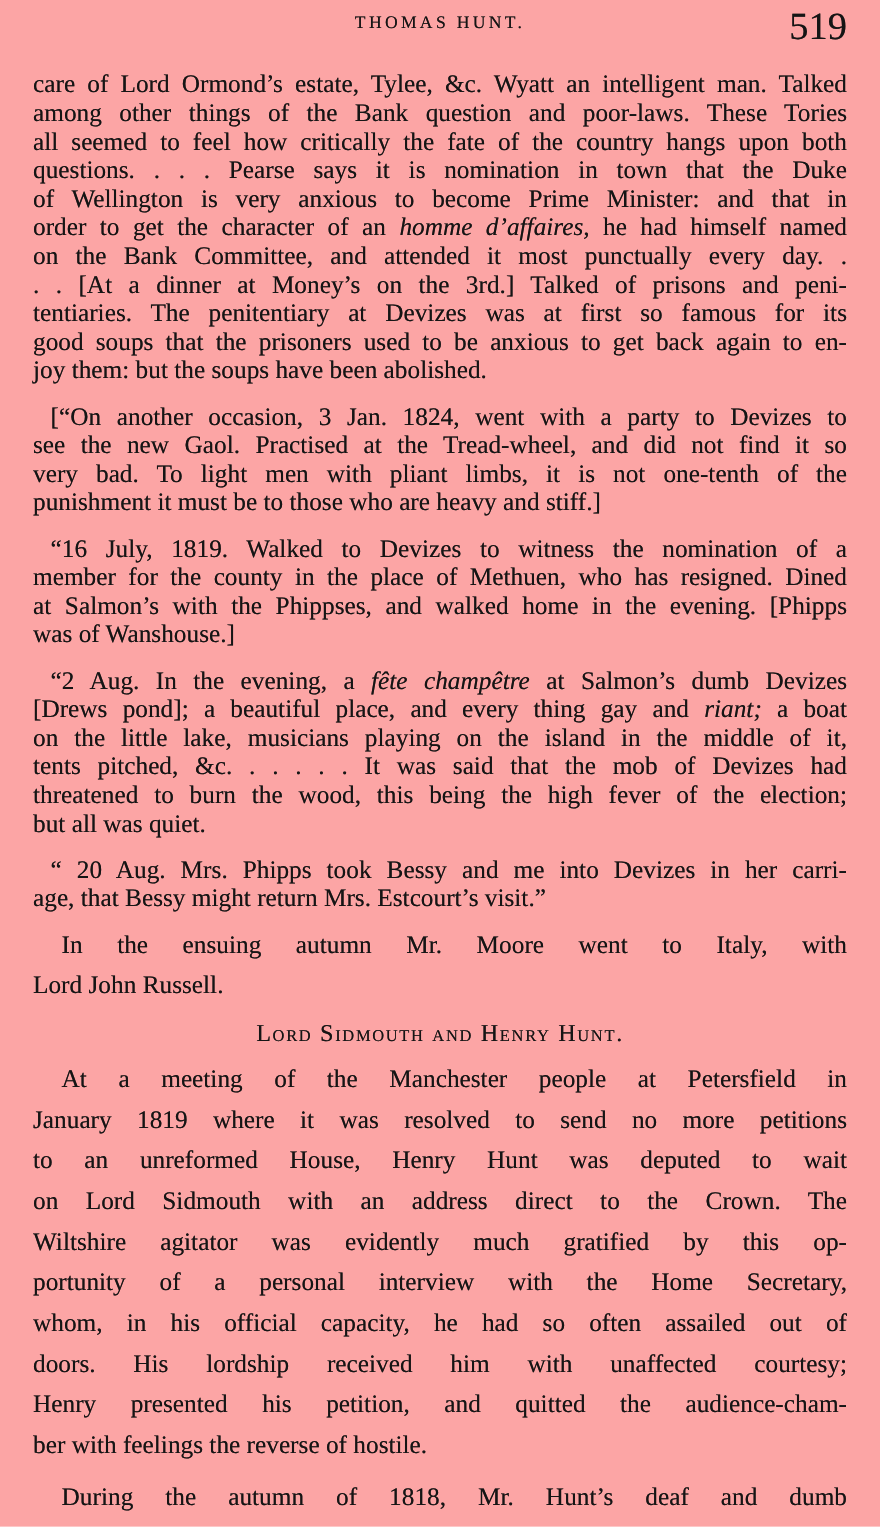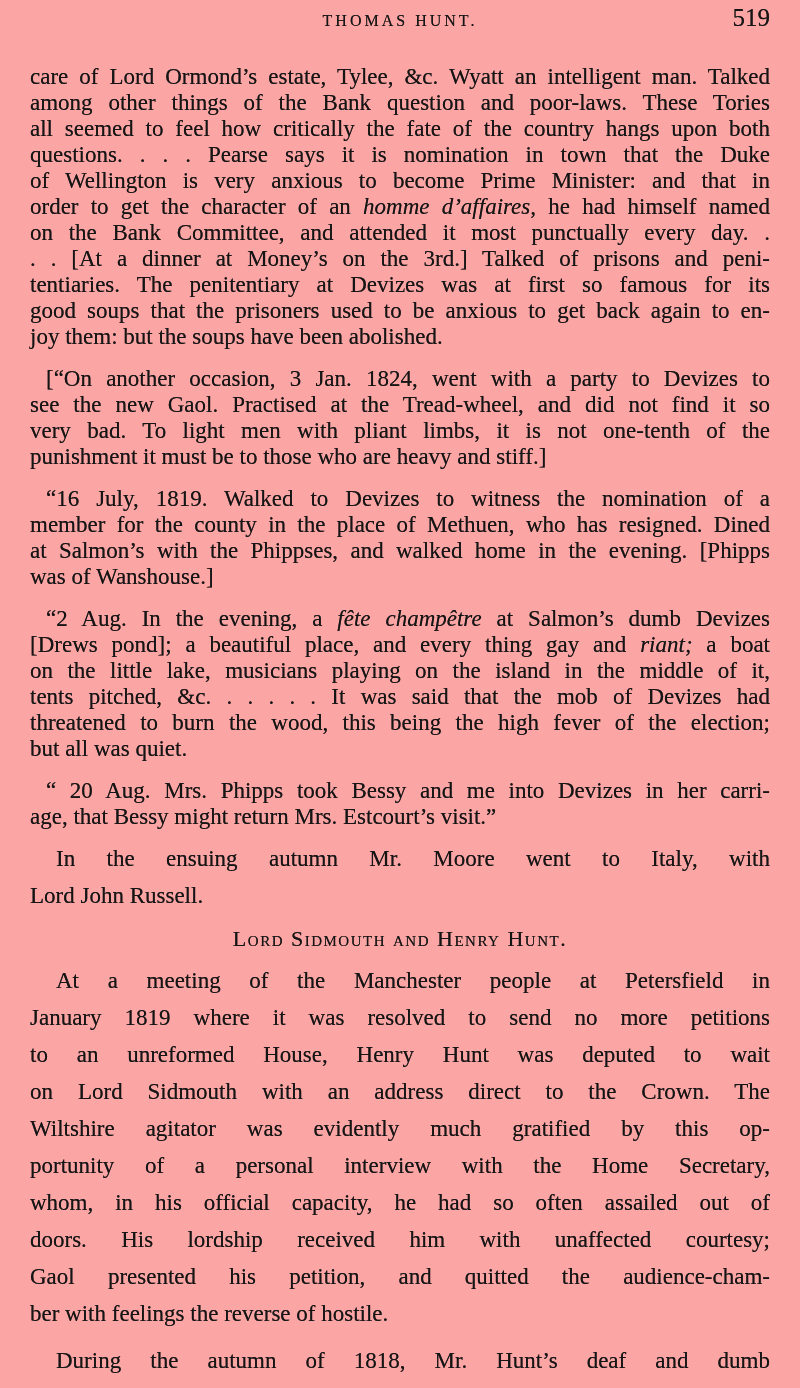--- a/index.html
+++ b/index.html
@@ -26,21 +26,21 @@
   .running-title {
     text-align: center;
     font-size: 16px;
     letter-spacing: 3px;
     font-weight: normal;
   }
   .page-number {
     position: absolute;
     right: 30px;
     top: 4px;
-    font-size: 25px;
+    font-size: 35px;
     text-align: center;
   }
   .page-body {
     padding: 18px 30px 0 30px;
   }
   .para { margin: 0; }
   .para.small-para {
     font-size: 23px;
     line-height: 26px;
   }
@@ -124,21 +124,21 @@
       <div class="section-heading">Lord Sidmouth and Henry Hunt.</div>
       <div class="para large-para">
         <div class="line indent"><span>At a meeting of the Manchester people at Petersfield in</span></div>
         <div class="line"><span>January 1819 where it was resolved to send no more petitions</span></div>
         <div class="line"><span>to an unreformed House, Henry Hunt was deputed to wait</span></div>
         <div class="line"><span>on Lord Sidmouth with an address direct to the Crown. The</span></div>
         <div class="line"><span>Wiltshire agitator was evidently much gratified by this op-</span></div>
         <div class="line"><span>portunity of a personal interview with the Home Secretary,</span></div>
         <div class="line"><span>whom, in his official capacity, he had so often assailed out of</span></div>
         <div class="line"><span>doors. His lordship received him with unaffected courtesy;</span></div>
-        <div class="line"><span>Gaol presented his petition, and quitted the audience-cham-</span></div>
+        <div class="line"><span>Henry presented his petition, and quitted the audience-cham-</span></div>
         <div class="line no-just"><span>ber with feelings the reverse of hostile.</span></div>
       </div>
       <div class="para large-para">
         <div class="line indent"><span>During the autumn of 1818, Mr. Hunt’s deaf and dumb</span></div>
         <div class="line"><span>brother Thomas, disgusted no doubt with the unprofitable</span></div>
       </div>
     </div>
 </div>
 
 </body></html>

